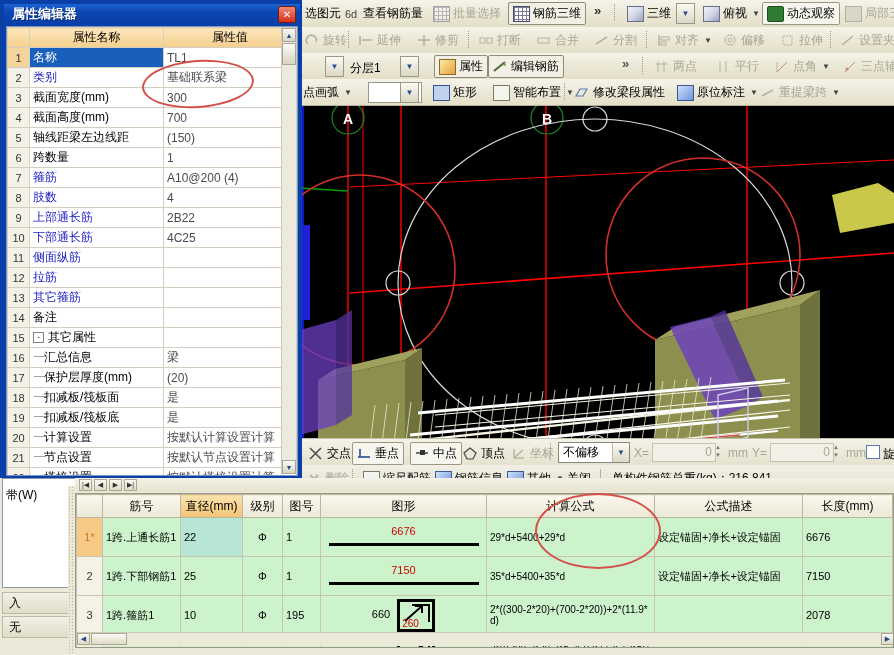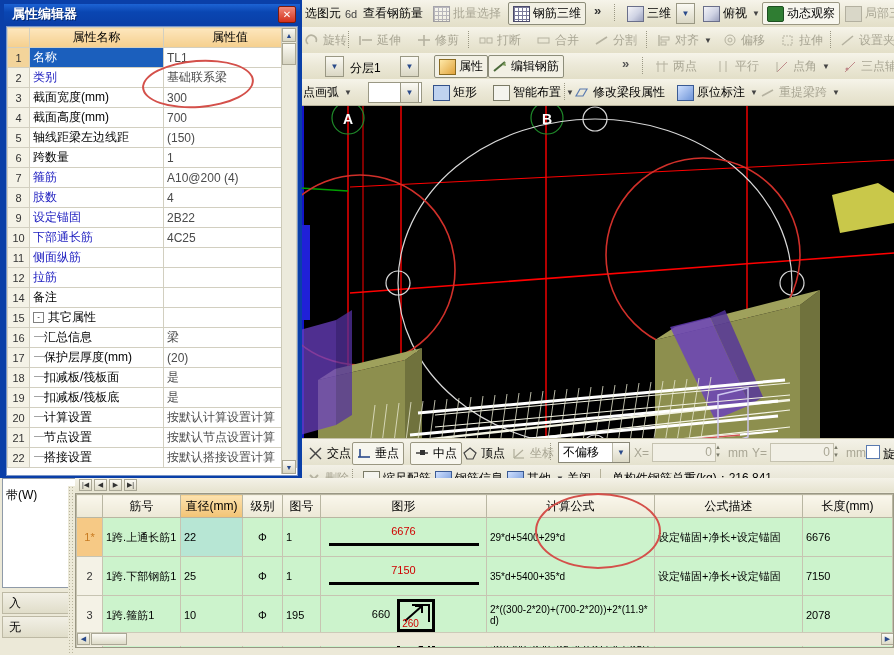--- a/index.html
+++ b/index.html
@@ -808,36 +808,41 @@
           <td class="nm">箍筋</td>
           <td class="val">A10@200 (4)</td>
         </tr>
         <tr>
           <td class="num">8</td>
           <td class="nm">肢数</td>
           <td class="val">4</td>
         </tr>
         <tr>
           <td class="num">9</td>
-          <td class="nm">设定锚固</td>
+          <td class="nm">上部通长筋</td>
           <td class="val">2B22</td>
         </tr>
         <tr>
           <td class="num">10</td>
           <td class="nm">下部通长筋</td>
           <td class="val">4C25</td>
         </tr>
         <tr>
           <td class="num">11</td>
           <td class="nm">侧面纵筋</td>
           <td class="val"></td>
         </tr>
         <tr>
           <td class="num">12</td>
           <td class="nm">拉筋</td>
+          <td class="val"></td>
+        </tr>
+        <tr>
+          <td class="num">13</td>
+          <td class="nm">其它箍筋</td>
           <td class="val"></td>
         </tr>
         <tr>
           <td class="num">14</td>
           <td class="nm black">备注</td>
           <td class="val"></td>
         </tr>
         <tr>
           <td class="num">15</td>
           <td class="nm black">

